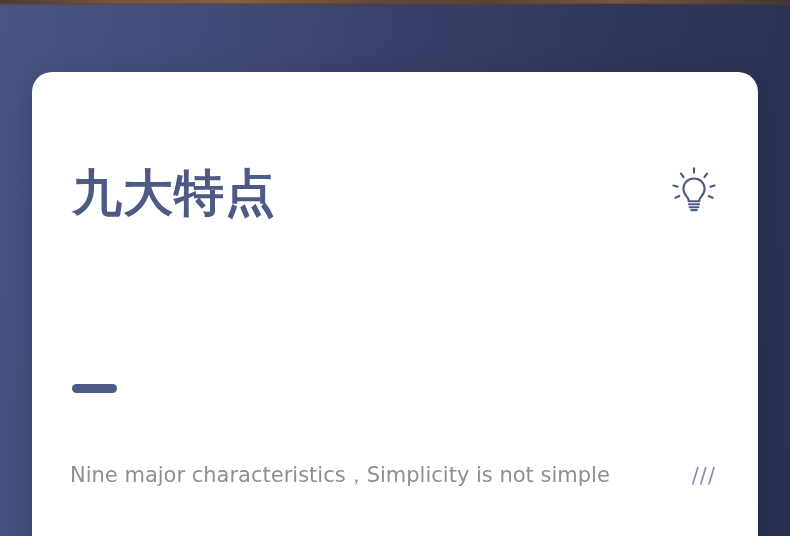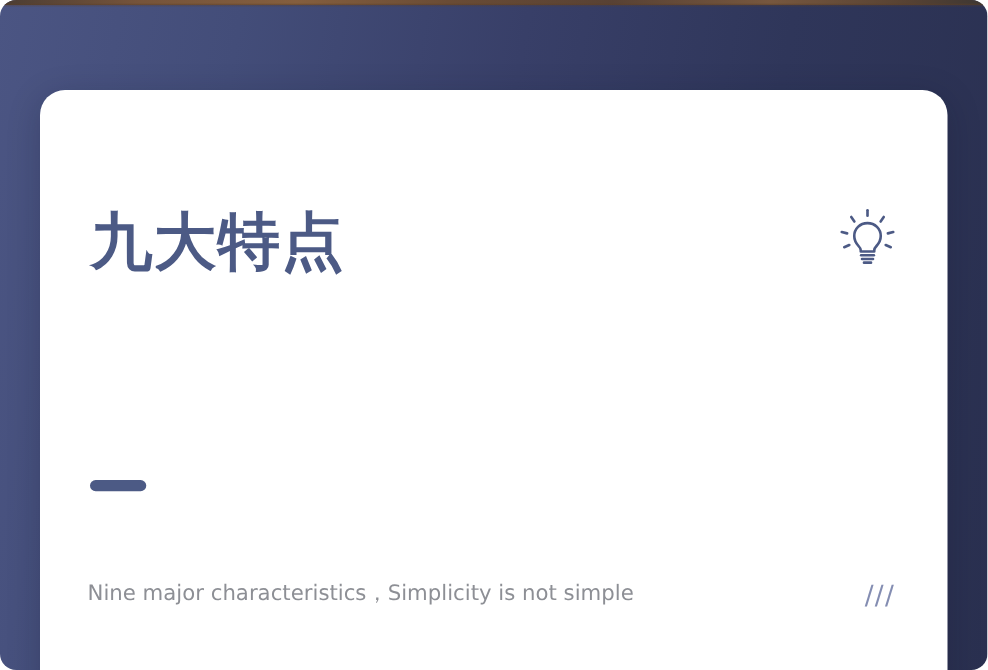--- a/index.html
+++ b/index.html
@@ -12,21 +12,20 @@
     overflow: hidden;
     font-family: "Liberation Sans", "DejaVu Sans", sans-serif;
   }
 
   .stage {
     position: relative;
     width: 790px;
     height: 536px;
     background: linear-gradient(100deg, #4b5583 0%, #434d79 22%, #383f68 48%, #2f365a 72%, #2a3050 100%);
     overflow: hidden;
-    border-radius: 13px;
   }
 
   
   .top-strip {
     position: absolute;
     top: 0;
     left: 0;
     width: 790px;
     height: 4px;
     background: linear-gradient(90deg, #4a3a2c 0%, #7a5434 14%, #8a6039 30%, #6d4c30 46%, #5b4230 62%, #7d5a3c 78%, #5a4330 92%, #3e3730 100%);
@@ -84,21 +83,21 @@
     border-radius: 5px;
     background: #4c5a85;
   }
 
   .subtitle {
     position: absolute;
     left: 38px;
     top: 389px;
     color: #8d8f95;
     font-family: "DejaVu Sans", "Liberation Sans", sans-serif;
-    font-size: 17px;
+    font-size: 21px;
     line-height: 28px;
     letter-spacing: 0px;
     white-space: nowrap;
   }
 
   .slashes {
     position: absolute;
     right: 42px;
     top: 390px;
     color: #6f7aa5;

